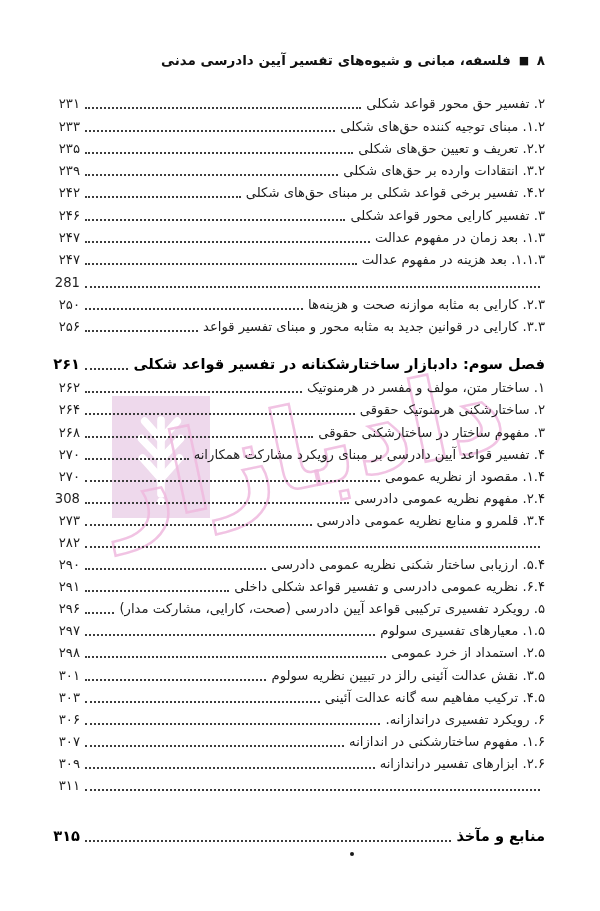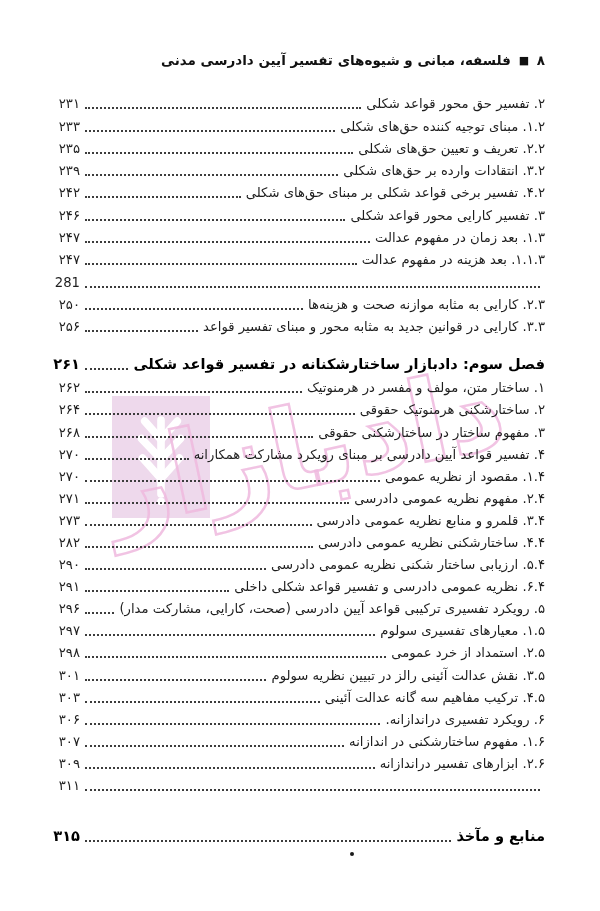--- a/index.html
+++ b/index.html
@@ -197,31 +197,30 @@
 
           <div class="row">
             <span class="t">۱.۴. مقصود از نظریه عمومی</span>
             <span class="leader"></span>
             <span class="n">۲۷۰</span>
           </div>
 
           <div class="row">
             <span class="t">۲.۴. مفهوم نظریه عمومی دادرسی</span>
             <span class="leader"></span>
-            <span class="n">۲۷۱</span>
+            <span class="n">308</span>
           </div>
 
           <div class="row">
             <span class="t">۳.۴. قلمرو و منابع نظریه عمومی دادرسی</span>
             <span class="leader"></span>
             <span class="n">۲۷۳</span>
           </div>
 
           <div class="row">
-            <span class="t">۴.۴. ساختارشکنی نظریه عمومی دادرسی</span>
             <span class="leader"></span>
             <span class="n">۲۸۲</span>
           </div>
 
           <div class="row">
             <span class="t">۵.۴. ارزیابی ساختار شکنی نظریه عمومی دادرسی</span>
             <span class="leader"></span>
             <span class="n">۲۹۰</span>
           </div>
 

